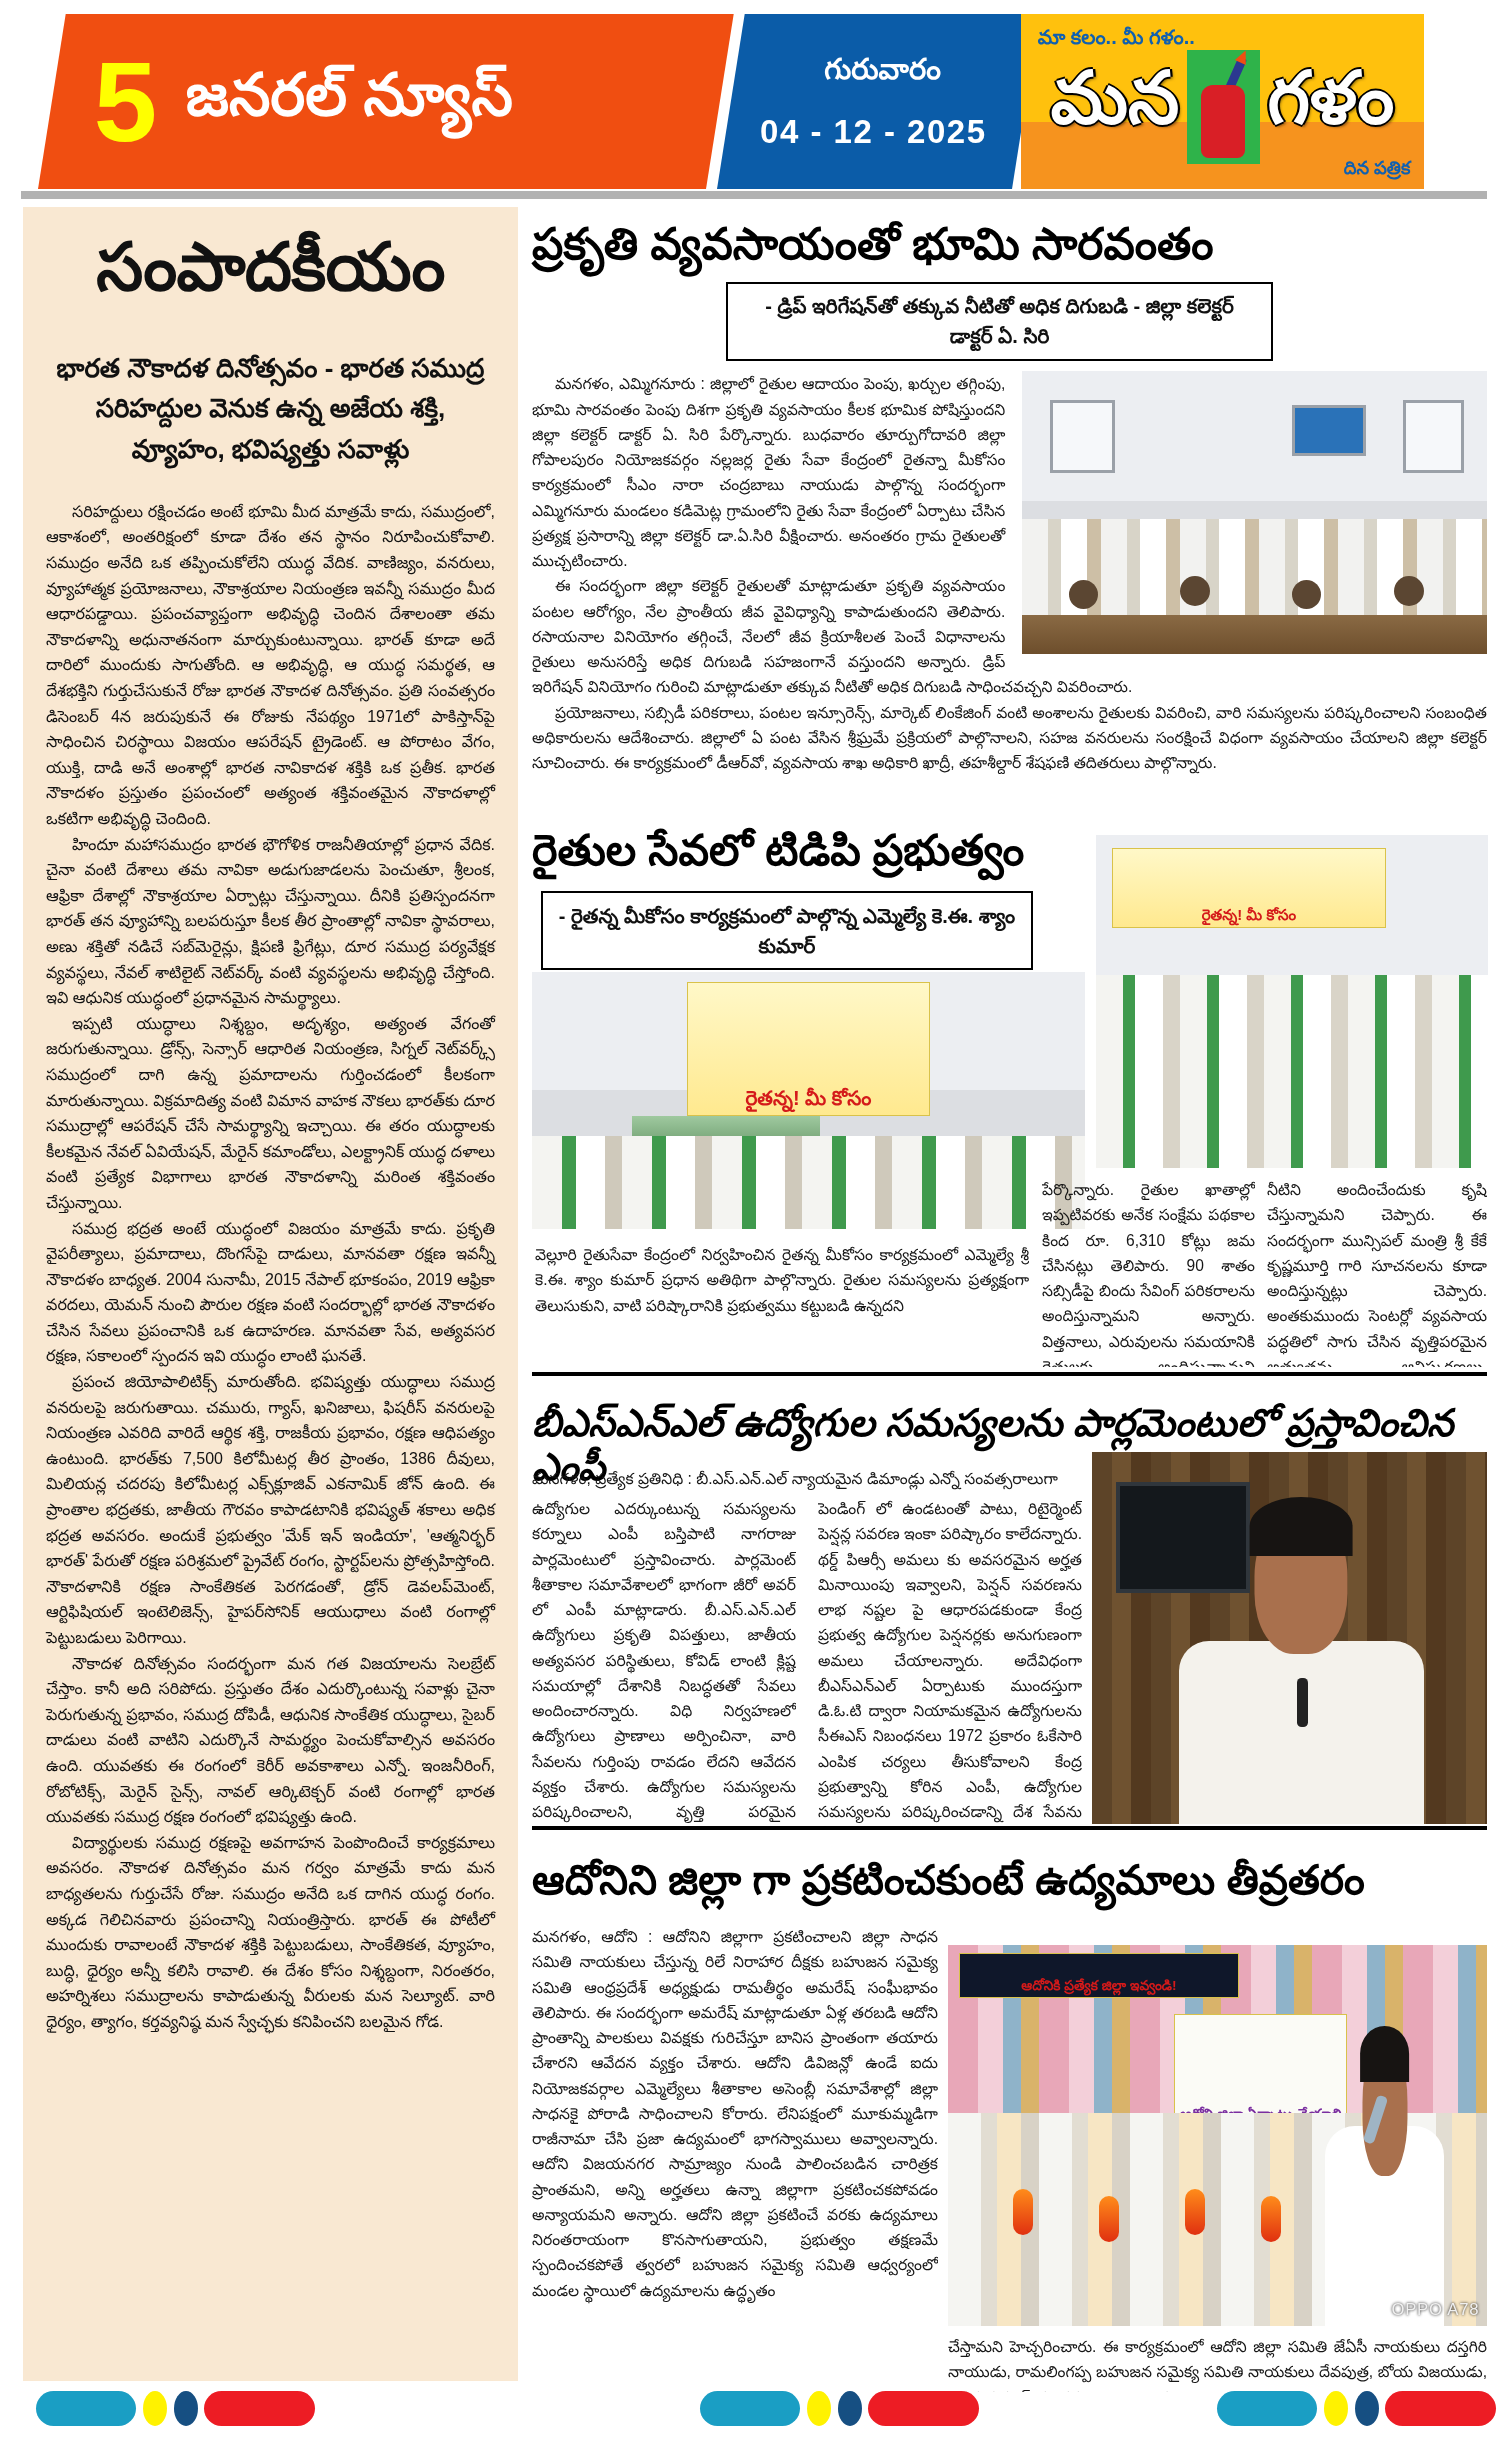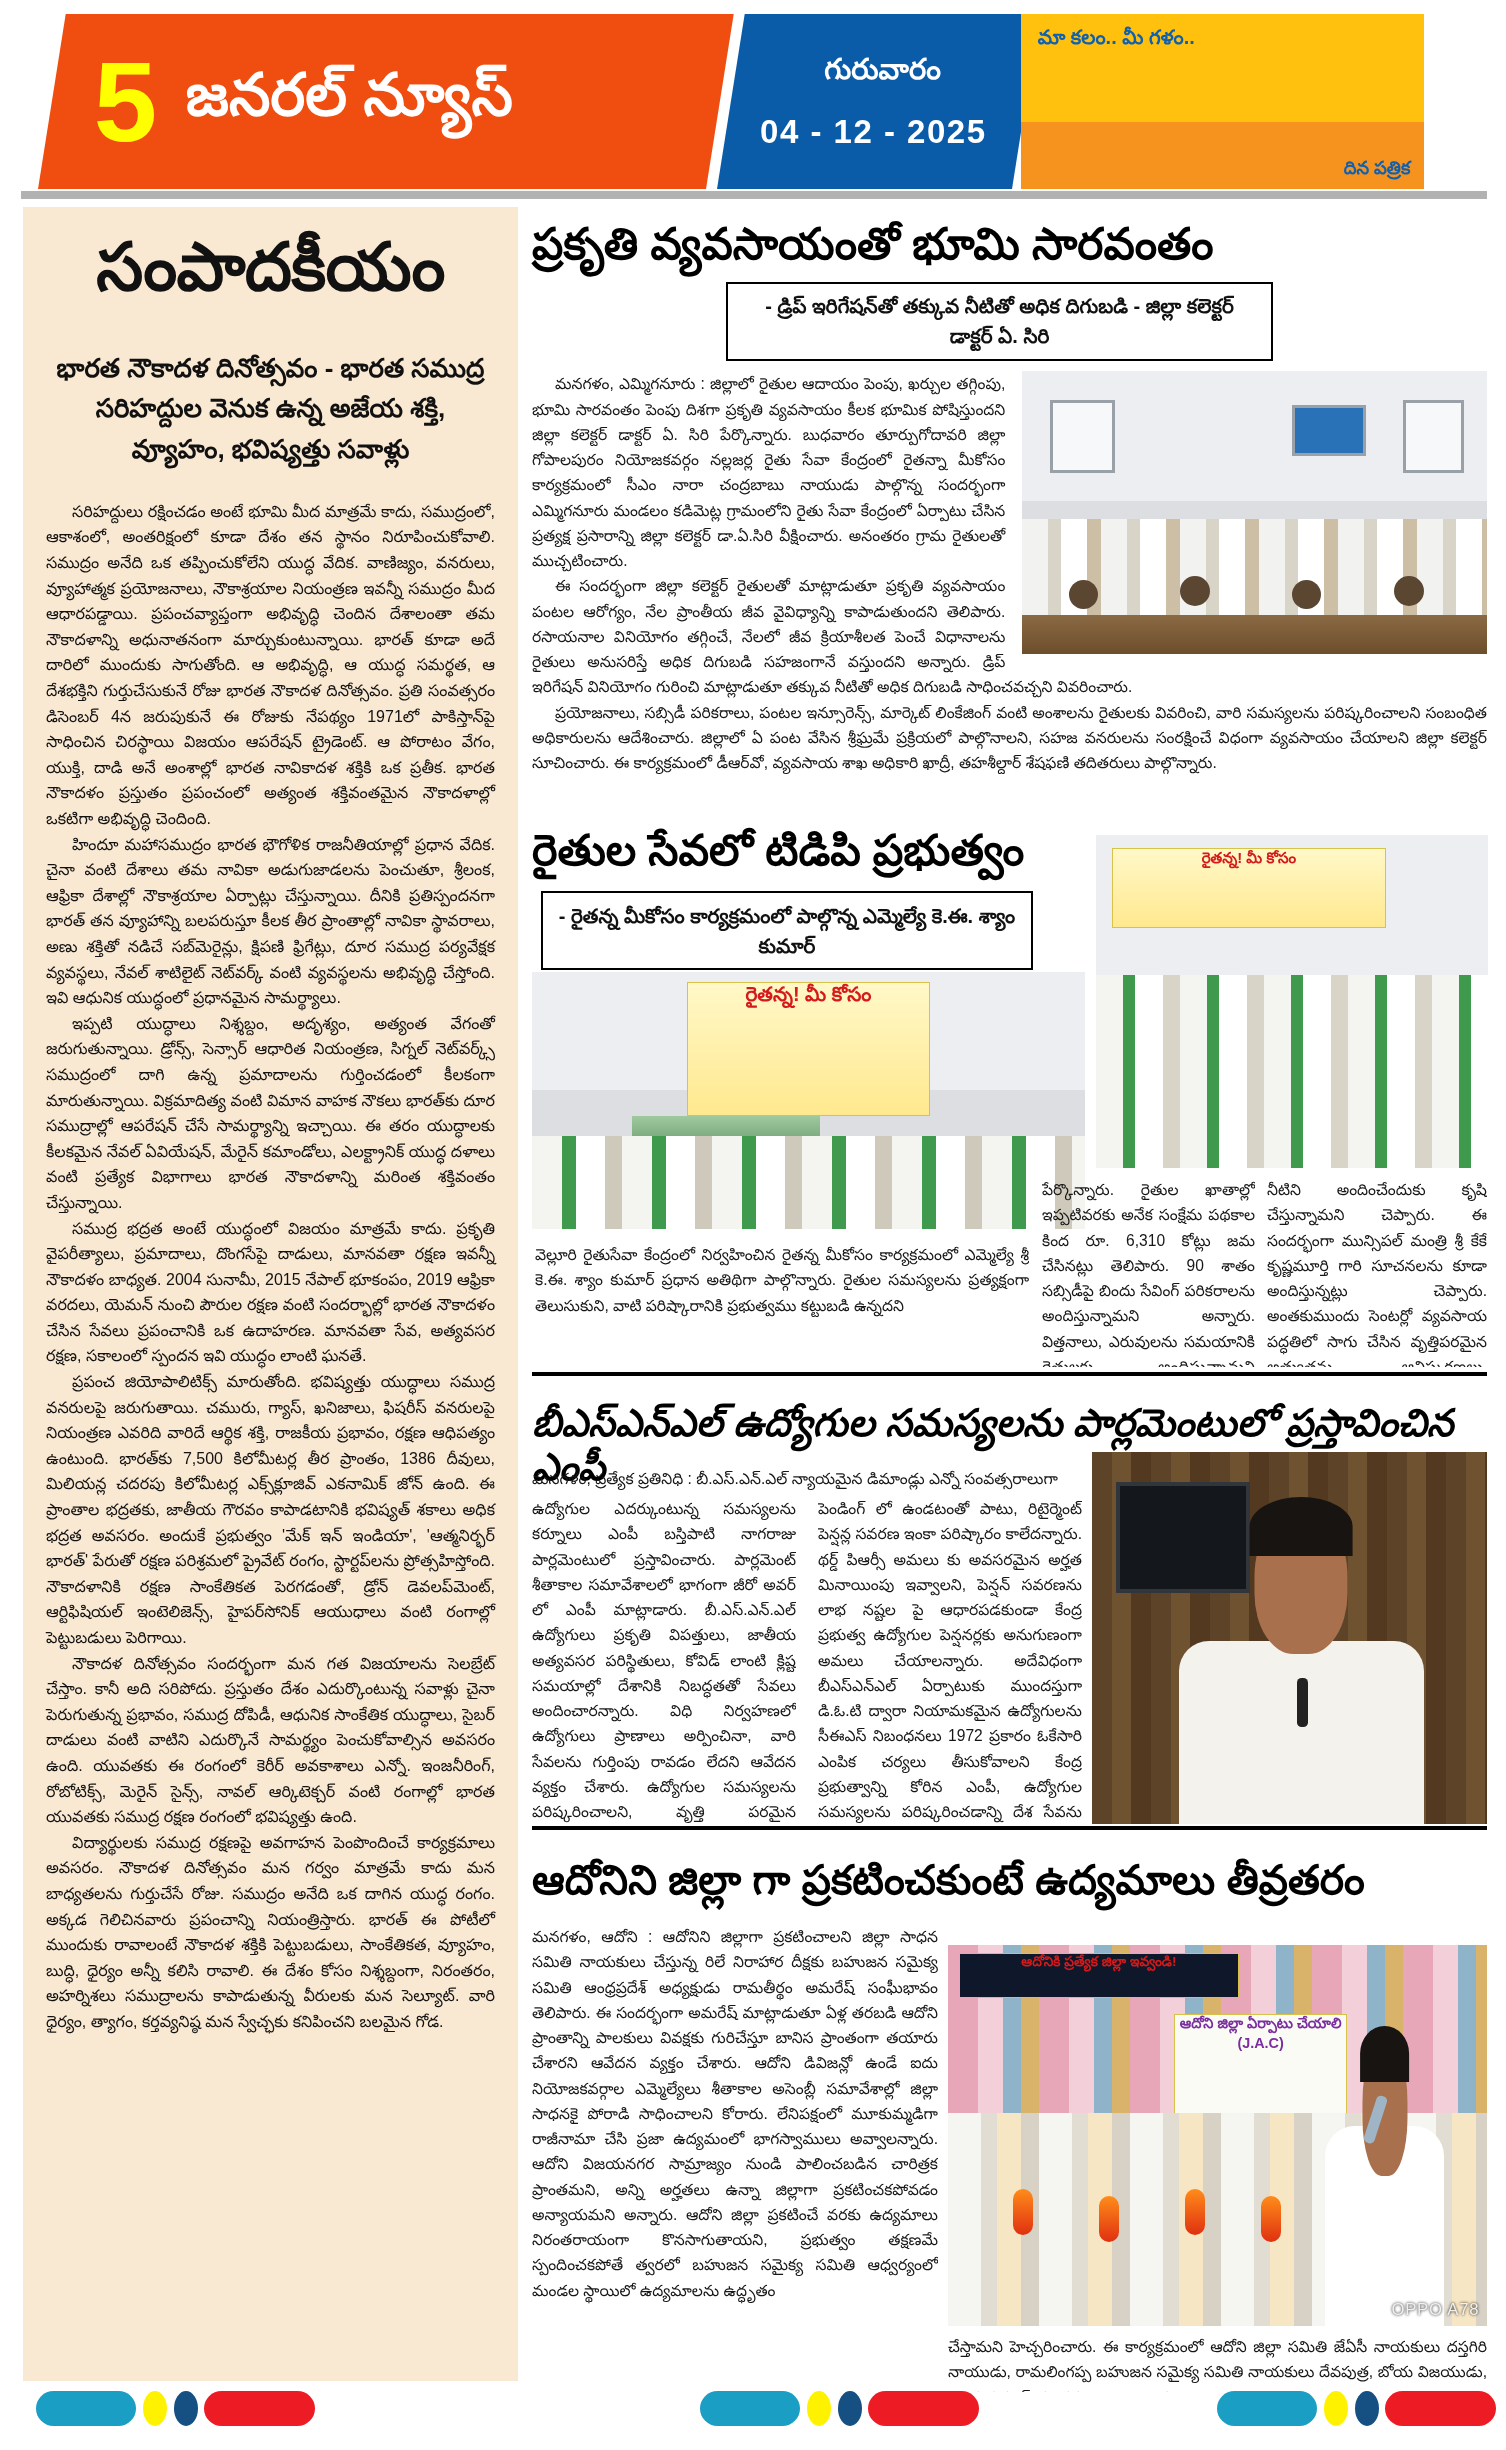--- a/index.html
+++ b/index.html
@@ -44,21 +44,21 @@
   .a1 .subhead-box { width:547px; margin:12px 0 10.6px 194px; font-size:20px; }
   .a1-photo { float:right; width:465px; height:283px; margin:0 0 10.6px 16.7px; }
 
   
   .photo { position:relative; overflow:hidden; background:#d8d9dd; }
   .ph-wall { position:absolute; inset:0; background:linear-gradient(#eceef2 0 46%, #dcdee2 46% 72%, #c9cacd 72% 100%); }
   .ph-window { position:absolute; background:#f6f8fa; border:3px solid #9aa0a8; }
   .ph-crowd { position:absolute; left:0; right:0; bottom:0; background:repeating-linear-gradient(90deg, #f2f2f0 0 26px, #d8d4c8 26px 39px, #ffffff 39px 65px, #cdbfa6 65px 79px); }
   .ph-table { position:absolute; left:0; right:0; bottom:0; background:linear-gradient(#8a6a44, #6d4e2c); }
   .ph-head { position:absolute; border-radius:50%; background:#5b4632; }
-  .ph-banner { position:absolute; background:linear-gradient(#fff8c8, #ffe98f); border:1.5px solid #d9c24a; display:flex; align-items:flex-start; justify-content:center; }
+  .ph-banner { position:absolute; background:linear-gradient(#fff8c8, #ffe98f); border:1.5px solid #d9c24a; display:flex; align-items:flex-end; justify-content:center; }
   .ph-banner span { color:#d41a1a; font-weight:bold; }
   .ph-green { position:absolute; background:linear-gradient(#9fc99f, #6f9e70); }
   .watermark { position:absolute; right:7.6px; bottom:6px; color:#f0f0f0; font-size:16.7px; letter-spacing:0.8px; text-shadow:0 0 3px #000; }
 
   
   .a2 { top:826px; height:544px; }
   .a2 .headline { position:absolute; left:0; top:0; width:843px; font-size:43px; }
   .a2-photoR { position:absolute; left:564px; top:9px; width:392px; height:333px; }
   .a2 .subhead-box { position:absolute; left:9px; top:65px; width:492px; font-size:20px; }
   .a2-photoL { position:absolute; left:0; top:146px; width:553px; height:257px; }
@@ -108,20 +108,29 @@
   <div class="mh-orange">
     <div class="mh-num">5</div>
     <div class="mh-title">జనరల్ న్యూస్</div>
   </div>
   <div class="mh-blue">
     <div class="mh-day">గురువారం</div>
     <div class="mh-date">04 - 12 - 2025</div>
   </div>
   <div class="mh-logo">
     <div class="mh-tagline">మా కలం.. మీ గళం..</div>
+    <div class="mh-brand">
+      <span>మన</span>
+      <div class="fist-box">
+        <div class="pencil"></div>
+        <div class="pencil-tip"></div>
+        <div class="fist"></div>
+      </div>
+      <span>గళం</span>
+    </div>
     <div class="mh-sub">దిన పత్రిక</div>
   </div>
 </div>
 <div class="head-rule"></div>
 
 <div class="editorial">
   <div class="ed-title">సంపాదకీయం</div>
   <div class="ed-sub">భారత నౌకాదళ దినోత్సవం - భారత సముద్ర సరిహద్దుల వెనుక ఉన్న అజేయ శక్తి, వ్యూహం, భవిష్యత్తు సవాళ్లు</div>
   <div class="ed-body">
     <p>సరిహద్దులు రక్షించడం అంటే భూమి మీద మాత్రమే కాదు, సముద్రంలో, ఆకాశంలో, అంతరిక్షంలో కూడా దేశం తన స్థానం నిరూపించుకోవాలి. సముద్రం అనేది ఒక తప్పించుకోలేని యుద్ధ వేదిక. వాణిజ్యం, వనరులు, వ్యూహాత్మక ప్రయోజనాలు, నౌకాశ్రయాల నియంత్రణ ఇవన్నీ సముద్రం మీద ఆధారపడ్డాయి. ప్రపంచవ్యాప్తంగా అభివృద్ధి చెందిన దేశాలంతా తమ నౌకాదళాన్ని అధునాతనంగా మార్చుకుంటున్నాయి. భారత్ కూడా అదే దారిలో ముందుకు సాగుతోంది. ఆ అభివృద్ధి, ఆ యుద్ధ సమర్థత, ఆ దేశభక్తిని గుర్తుచేసుకునే రోజు భారత నౌకాదళ దినోత్సవం. ప్రతి సంవత్సరం డిసెంబర్ 4న జరుపుకునే ఈ రోజుకు నేపథ్యం 1971లో పాకిస్తాన్‌పై సాధించిన చిరస్థాయి విజయం ఆపరేషన్ ట్రైడెంట్. ఆ పోరాటం వేగం, యుక్తి, దాడి అనే అంశాల్లో భారత నావికాదళ శక్తికి ఒక ప్రతీక. భారత నౌకాదళం ప్రస్తుతం ప్రపంచంలో అత్యంత శక్తివంతమైన నౌకాదళాల్లో ఒకటిగా అభివృద్ధి చెందింది.</p>

